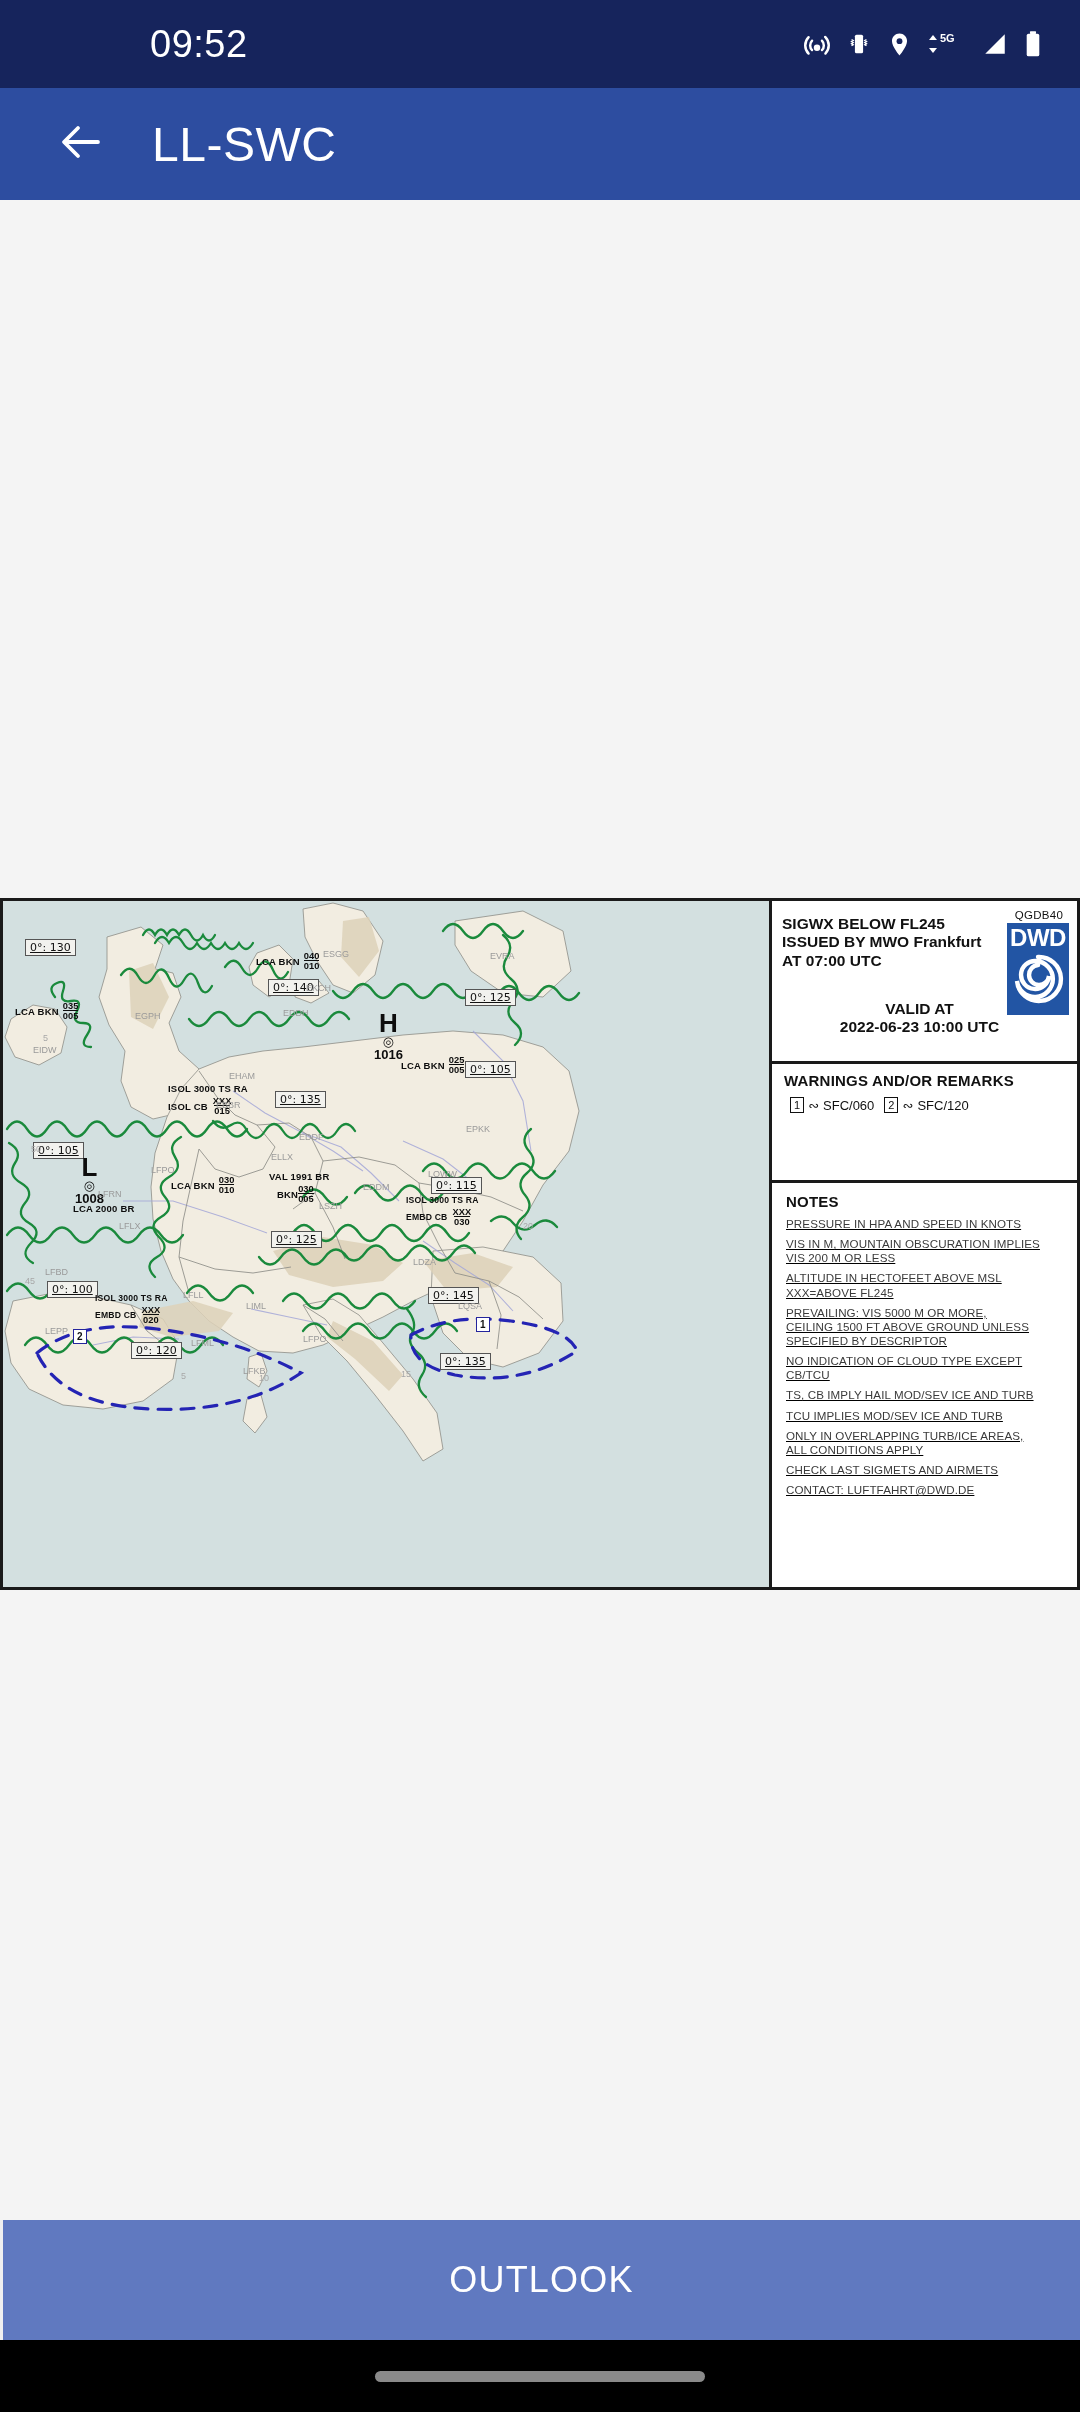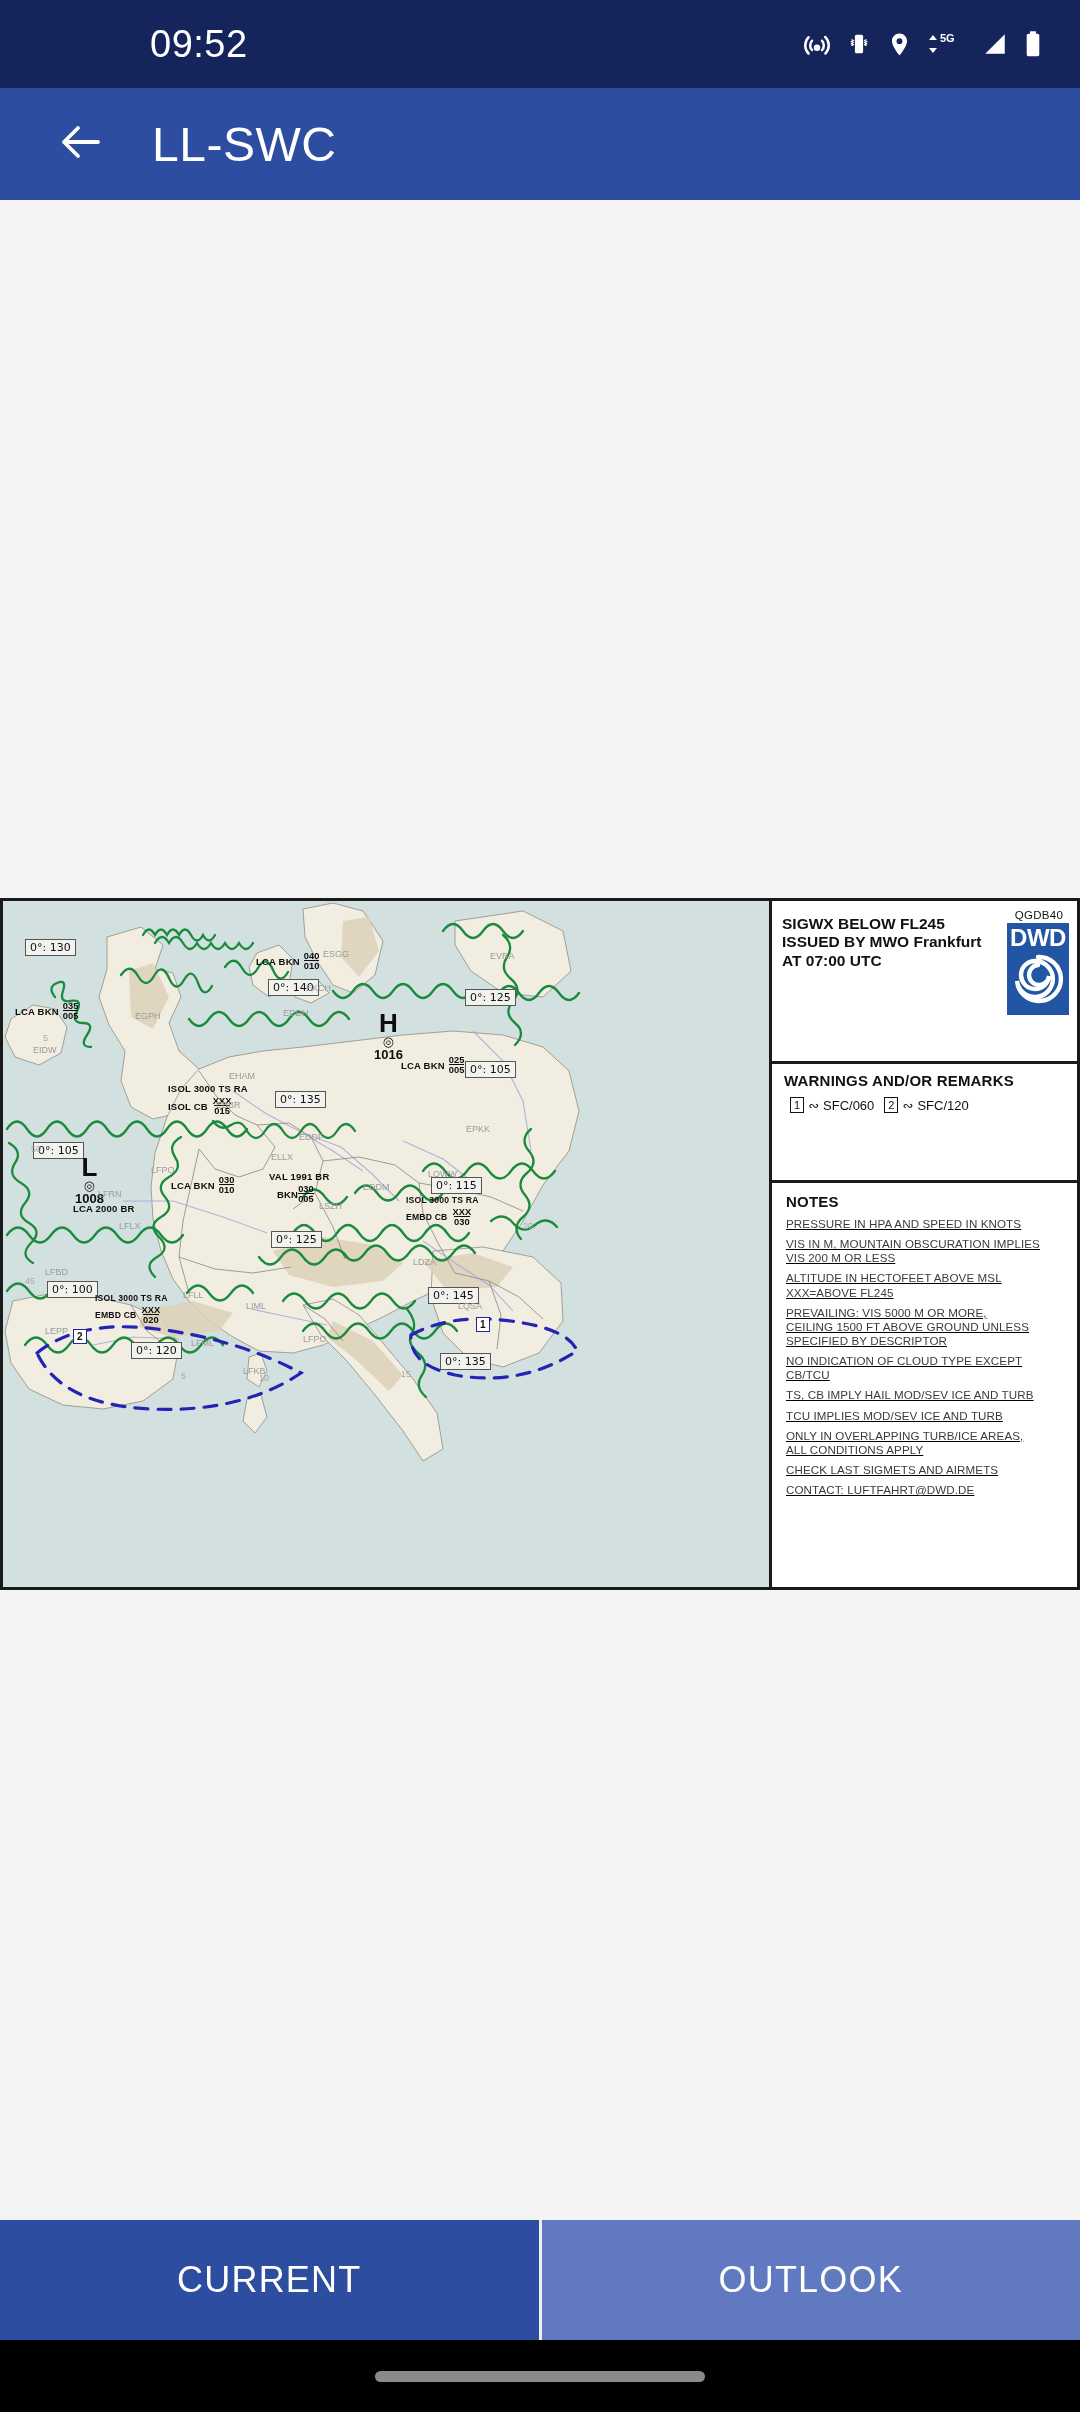--- a/index.html
+++ b/index.html
@@ -97,20 +97,21 @@
   }
   .mlabel.small{ font-size:8.6px; }
   .icao{
     position:absolute; font-size:9px; color:#9a9a9a; font-weight:400; white-space:nowrap;
   }
   .gridnum{ position:absolute; font-size:9px; color:#a8a8a8; font-weight:400;}
   .frzbox{
     position:absolute; border:1.4px solid #555; background:#f2f2ee;
     font-size:11px; color:#111; padding:0 4px; line-height:15px; white-space:nowrap;
     font-family:"DejaVu Sans", sans-serif;
+    text-decoration:underline;
   }
   .press-sys{ position:absolute; text-align:center; color:#0d0d0d;}
   .press-sys .glyph{ font-size:26px; font-weight:700; line-height:24px;}
   .press-sys .dot{ font-size:13px; line-height:13px; }
   .press-sys .val{ font-size:13px; font-weight:700; line-height:14px;}
   .fracgrp{ position:absolute; display:flex; align-items:center; gap:4px; white-space:nowrap;}
   .frac{ display:inline-block; text-align:center; font-size:9.3px; font-weight:700; color:#0d0d0d; line-height:10px;}
   .frac .den{ border-top:1.3px solid #0d0d0d; }
   .areabox{ position:absolute; border:1.5px solid #24249c; color:#111; background:#fff;
             font-size:10px; font-weight:700; padding:0 3px; line-height:13px;}
@@ -478,20 +479,24 @@
             <svg width="52" height="56" viewBox="0 0 52 56">
               <path d="M26 6 a22 22 0 1 1 -21 24 a18 18 0 1 0 19 -20 a14 14 0 1 0 13 15 a10 10 0 1 1 -11 -11" fill="none" stroke="#fff" stroke-width="4.4" stroke-linecap="round"></path>
             </svg>
           </div>
         </div>
         <div id="sig-title">
           <div>SIGWX BELOW FL245</div>
           <div>ISSUED BY MWO Frankfurt</div>
           <div>AT 07:00 UTC</div>
         </div>
+        <div id="sig-valid">
+          <div>VALID AT</div>
+          <div>2022-06-23 10:00 UTC</div>
+        </div>
       </div>
 
       <div class="panel-divider"></div>
 
       <div id="warnings-block">
         <div class="block-title">WARNINGS AND/OR REMARKS</div>
         <div id="warn-items">
           <div class="warn-item">
             <span class="warn-num">1</span>
             <span class="warn-squiggle">∾</span>
@@ -525,20 +530,19 @@
           <div class="note-line">ALL CONDITIONS APPLY</div>
           <div class="note-line">CHECK LAST SIGMETS AND AIRMETS</div>
           <div class="note-line">CONTACT: LUFTFAHRT@DWD.DE</div>
         </div>
       </div>
     </div>
   </div>
 </div>
 
 <div id="tab-bar">
-  <div class="tab active">CURRENT</div>
   <div class="tab-sep"></div>
   <div class="tab inactive">OUTLOOK</div>
 </div>
 
 <div id="nav-bar">
   <div id="nav-pill"></div>
 </div>
 
 </body></html>

